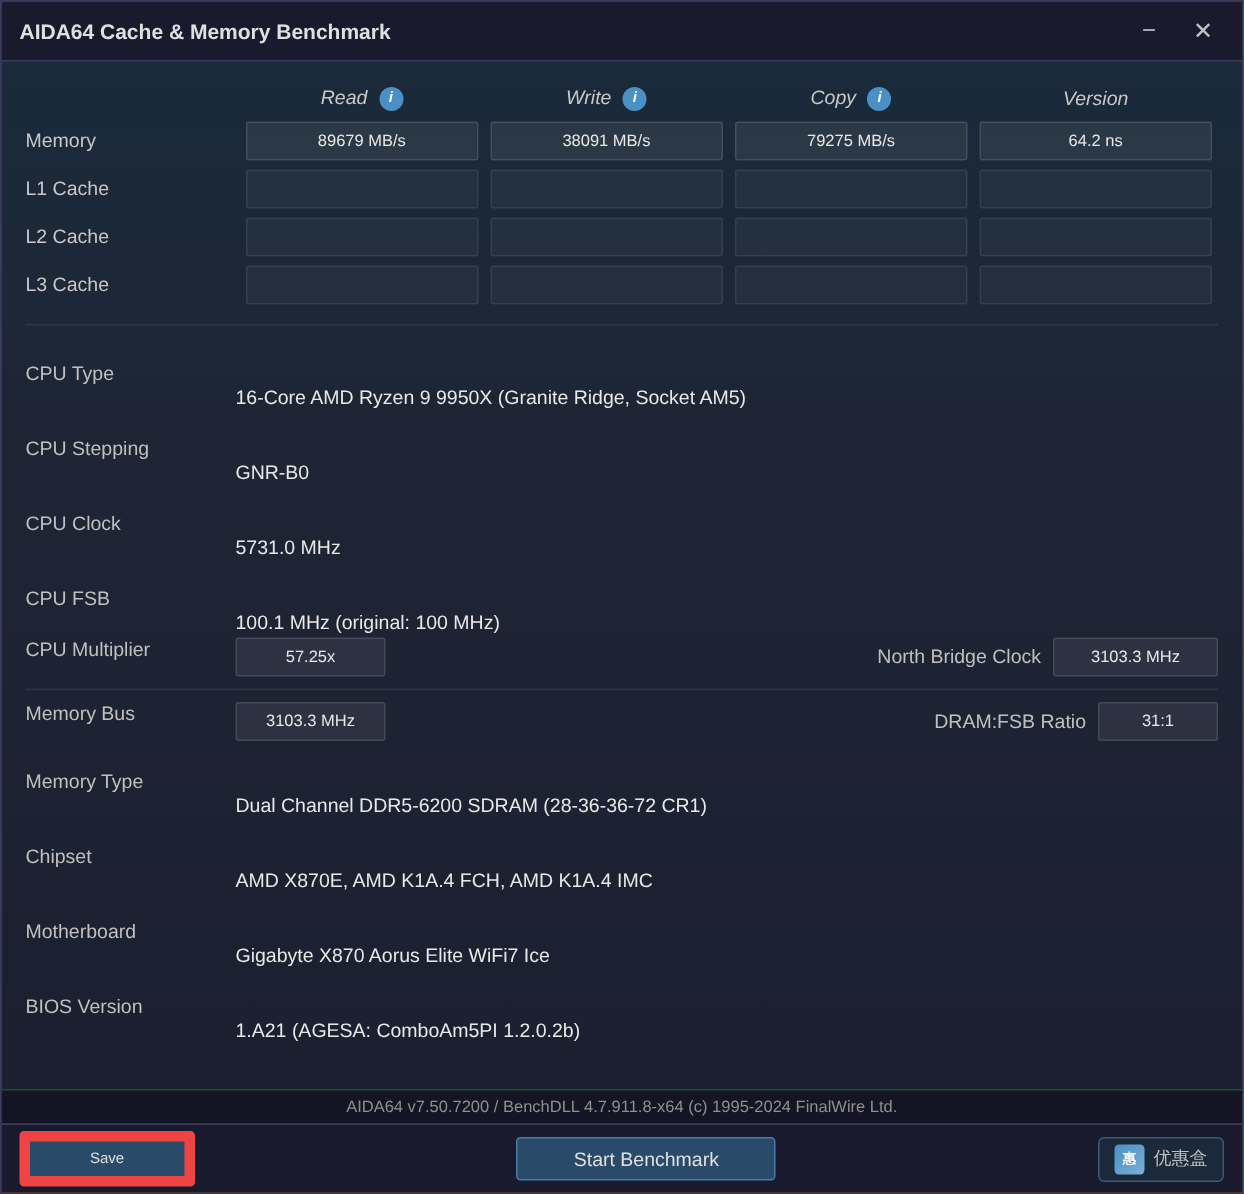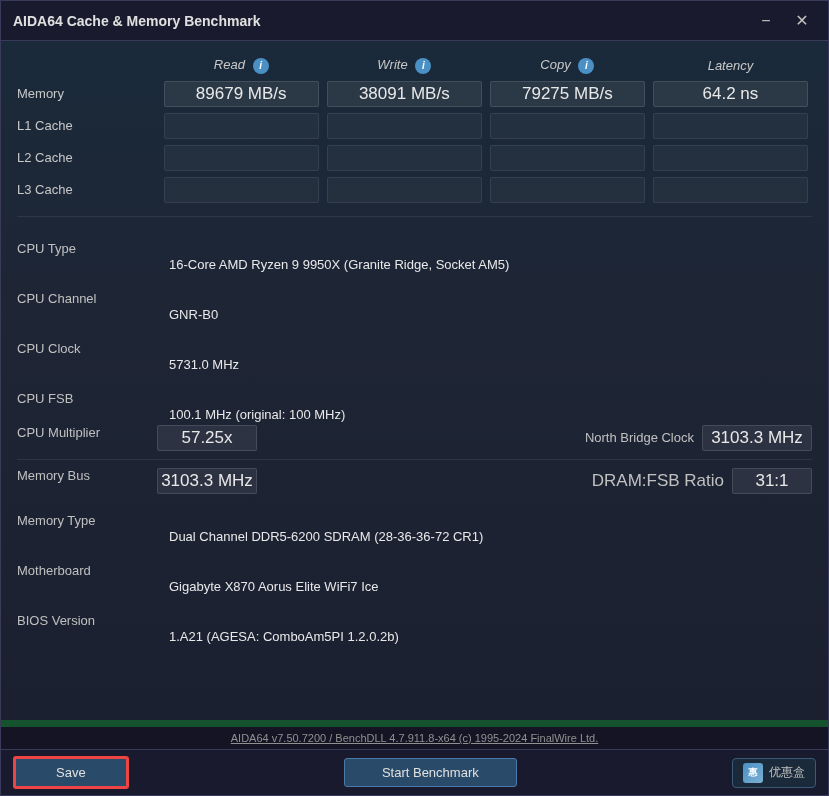--- a/index.html
+++ b/index.html
@@ -106,21 +106,21 @@
       font-size: 13px;
       padding-left: 0;
     }
     .bench-cell {
       background: rgba(255,255,255,0.07);
       border: 1px solid rgba(255,255,255,0.12);
       height: 26px;
       display: flex;
       align-items: center;
       justify-content: center;
-      font-size: 17px;
+      font-size: 11px;
       color: #e8e8e8;
       border-radius: 2px;
       min-width: 140px;
     }
     .bench-cell-empty {
       background: rgba(255,255,255,0.04);
       border: 1px solid rgba(255,255,255,0.08);
       height: 26px;
       border-radius: 2px;
     }
@@ -134,21 +134,20 @@
     
     .info-section {
       display: flex;
       flex-direction: column;
       gap: 3px;
     }
     .info-row {
       display: flex;
       align-items: center;
       min-height: 22px;
-      gap: 12px;
     }
     .info-label {
       width: 140px;
       color: #c0c0c0;
       font-size: 13px;
       flex-shrink: 0;
     }
     .info-value {
       color: #e8e8e8;
       font-size: 13px;
@@ -168,45 +167,44 @@
       flex: 1;
     }
     .double-row .right-pair {
       display: flex;
       align-items: center;
       gap: 8px;
     }
 
     .status-bar {
       background: #141424;
-      border-top: 7px solid #14532d;
+      border-top: 1px solid #14532d;
       padding: 5px 16px;
       font-size: 11px;
       color: #909090;
       text-align: center;
       flex-shrink: 0;
-      text-decoration: underline;
     }
 
     .bottom-bar {
       background: #1a1a2e;
       border-top: 1px solid #3a3a5a;
       height: 46px;
       display: flex;
       align-items: center;
       padding: 0 12px;
       gap: 8px;
       flex-shrink: 0;
     }
     .btn-save {
       background: #2a4a6a;
-      border: 3px solid #ef4444;
+      border: 7px solid #ef4444;
       color: #e0e0e0;
       padding: 6px 40px;
-      font-size: 13px;
+      font-size: 10px;
       cursor: pointer;
       border-radius: 3px;
       min-width: 80px;
     }
     .btn-benchmark {
       background: #2a4a6a;
       border: 1px solid #4a7aaa;
       color: #e0e0e0;
       padding: 6px 37px;
       font-size: 13px;
@@ -266,21 +264,21 @@
             <span class="info-icon">i</span>
           </th>
           <th class="col-write">
             <span>Write</span>
             <span class="info-icon">i</span>
           </th>
           <th class="col-copy">
             <span>Copy</span>
             <span class="info-icon">i</span>
           </th>
-          <th class="col-latency">Latency</th>
+          <th class="col-latency">Version</th>
         </tr>
       </thead>
       <tbody id="bench-tbody">
       <tr class="bench-row">
             <td class="row-label">Memory</td>
             <td style="padding: 3px 4px;">
               <div class="bench-cell">89679 MB/s</div>
             </td>
             <td style="padding: 3px 4px;">
               <div class="bench-cell">38091 MB/s</div>
@@ -341,21 +339,21 @@
     </table>
 
     <div class="divider"></div>
 
     <div class="info-section">
       <div class="info-row">
         <span class="info-label">CPU Type</span>
         <span class="info-value">16-Core AMD Ryzen 9 9950X  (Granite Ridge, Socket AM5)</span>
       </div>
       <div class="info-row">
-        <span class="info-label">CPU Channel</span>
+        <span class="info-label">CPU Stepping</span>
         <span class="info-value">GNR-B0</span>
       </div>
       <div class="info-row">
         <span class="info-label">CPU Clock</span>
         <span class="info-value">5731.0 MHz</span>
       </div>
       <div class="info-row">
         <span class="info-label">CPU FSB</span>
         <span class="info-value">100.1 MHz  (original: 100 MHz)</span>
       </div>
@@ -381,29 +379,33 @@
     <div class="info-section">
 
       <div class="double-row">
         <div class="left-pair">
           <span class="info-label">Memory Bus</span>
           <div class="bench-cell" style="min-width:100px; max-width:120px;">
             <span>3103.3 MHz</span>
           </div>
         </div>
         <div class="right-pair">
-          <span style="color:#c0c0c0; font-size:17px;">DRAM:FSB Ratio</span>
+          <span style="color:#c0c0c0; font-size:13px;">DRAM:FSB Ratio</span>
           <div class="bench-cell" style="min-width:80px; max-width:100px;">
             <span>31:1</span>
           </div>
         </div>
       </div>
       <div class="info-row">
         <span class="info-label">Memory Type</span>
         <span class="info-value">Dual Channel DDR5-6200 SDRAM  (28-36-36-72 CR1)</span>
+      </div>
+      <div class="info-row">
+        <span class="info-label">Chipset</span>
+        <span class="info-value">AMD X870E, AMD K1A.4 FCH, AMD K1A.4 IMC</span>
       </div>
       <div class="info-row">
         <span class="info-label">Motherboard</span>
         <span class="info-value">Gigabyte X870 Aorus Elite WiFi7 Ice</span>
       </div>
       <div class="info-row">
         <span class="info-label">BIOS Version</span>
         <span class="info-value">1.A21  (AGESA: ComboAm5PI 1.2.0.2b)</span>
       </div>
     </div>

